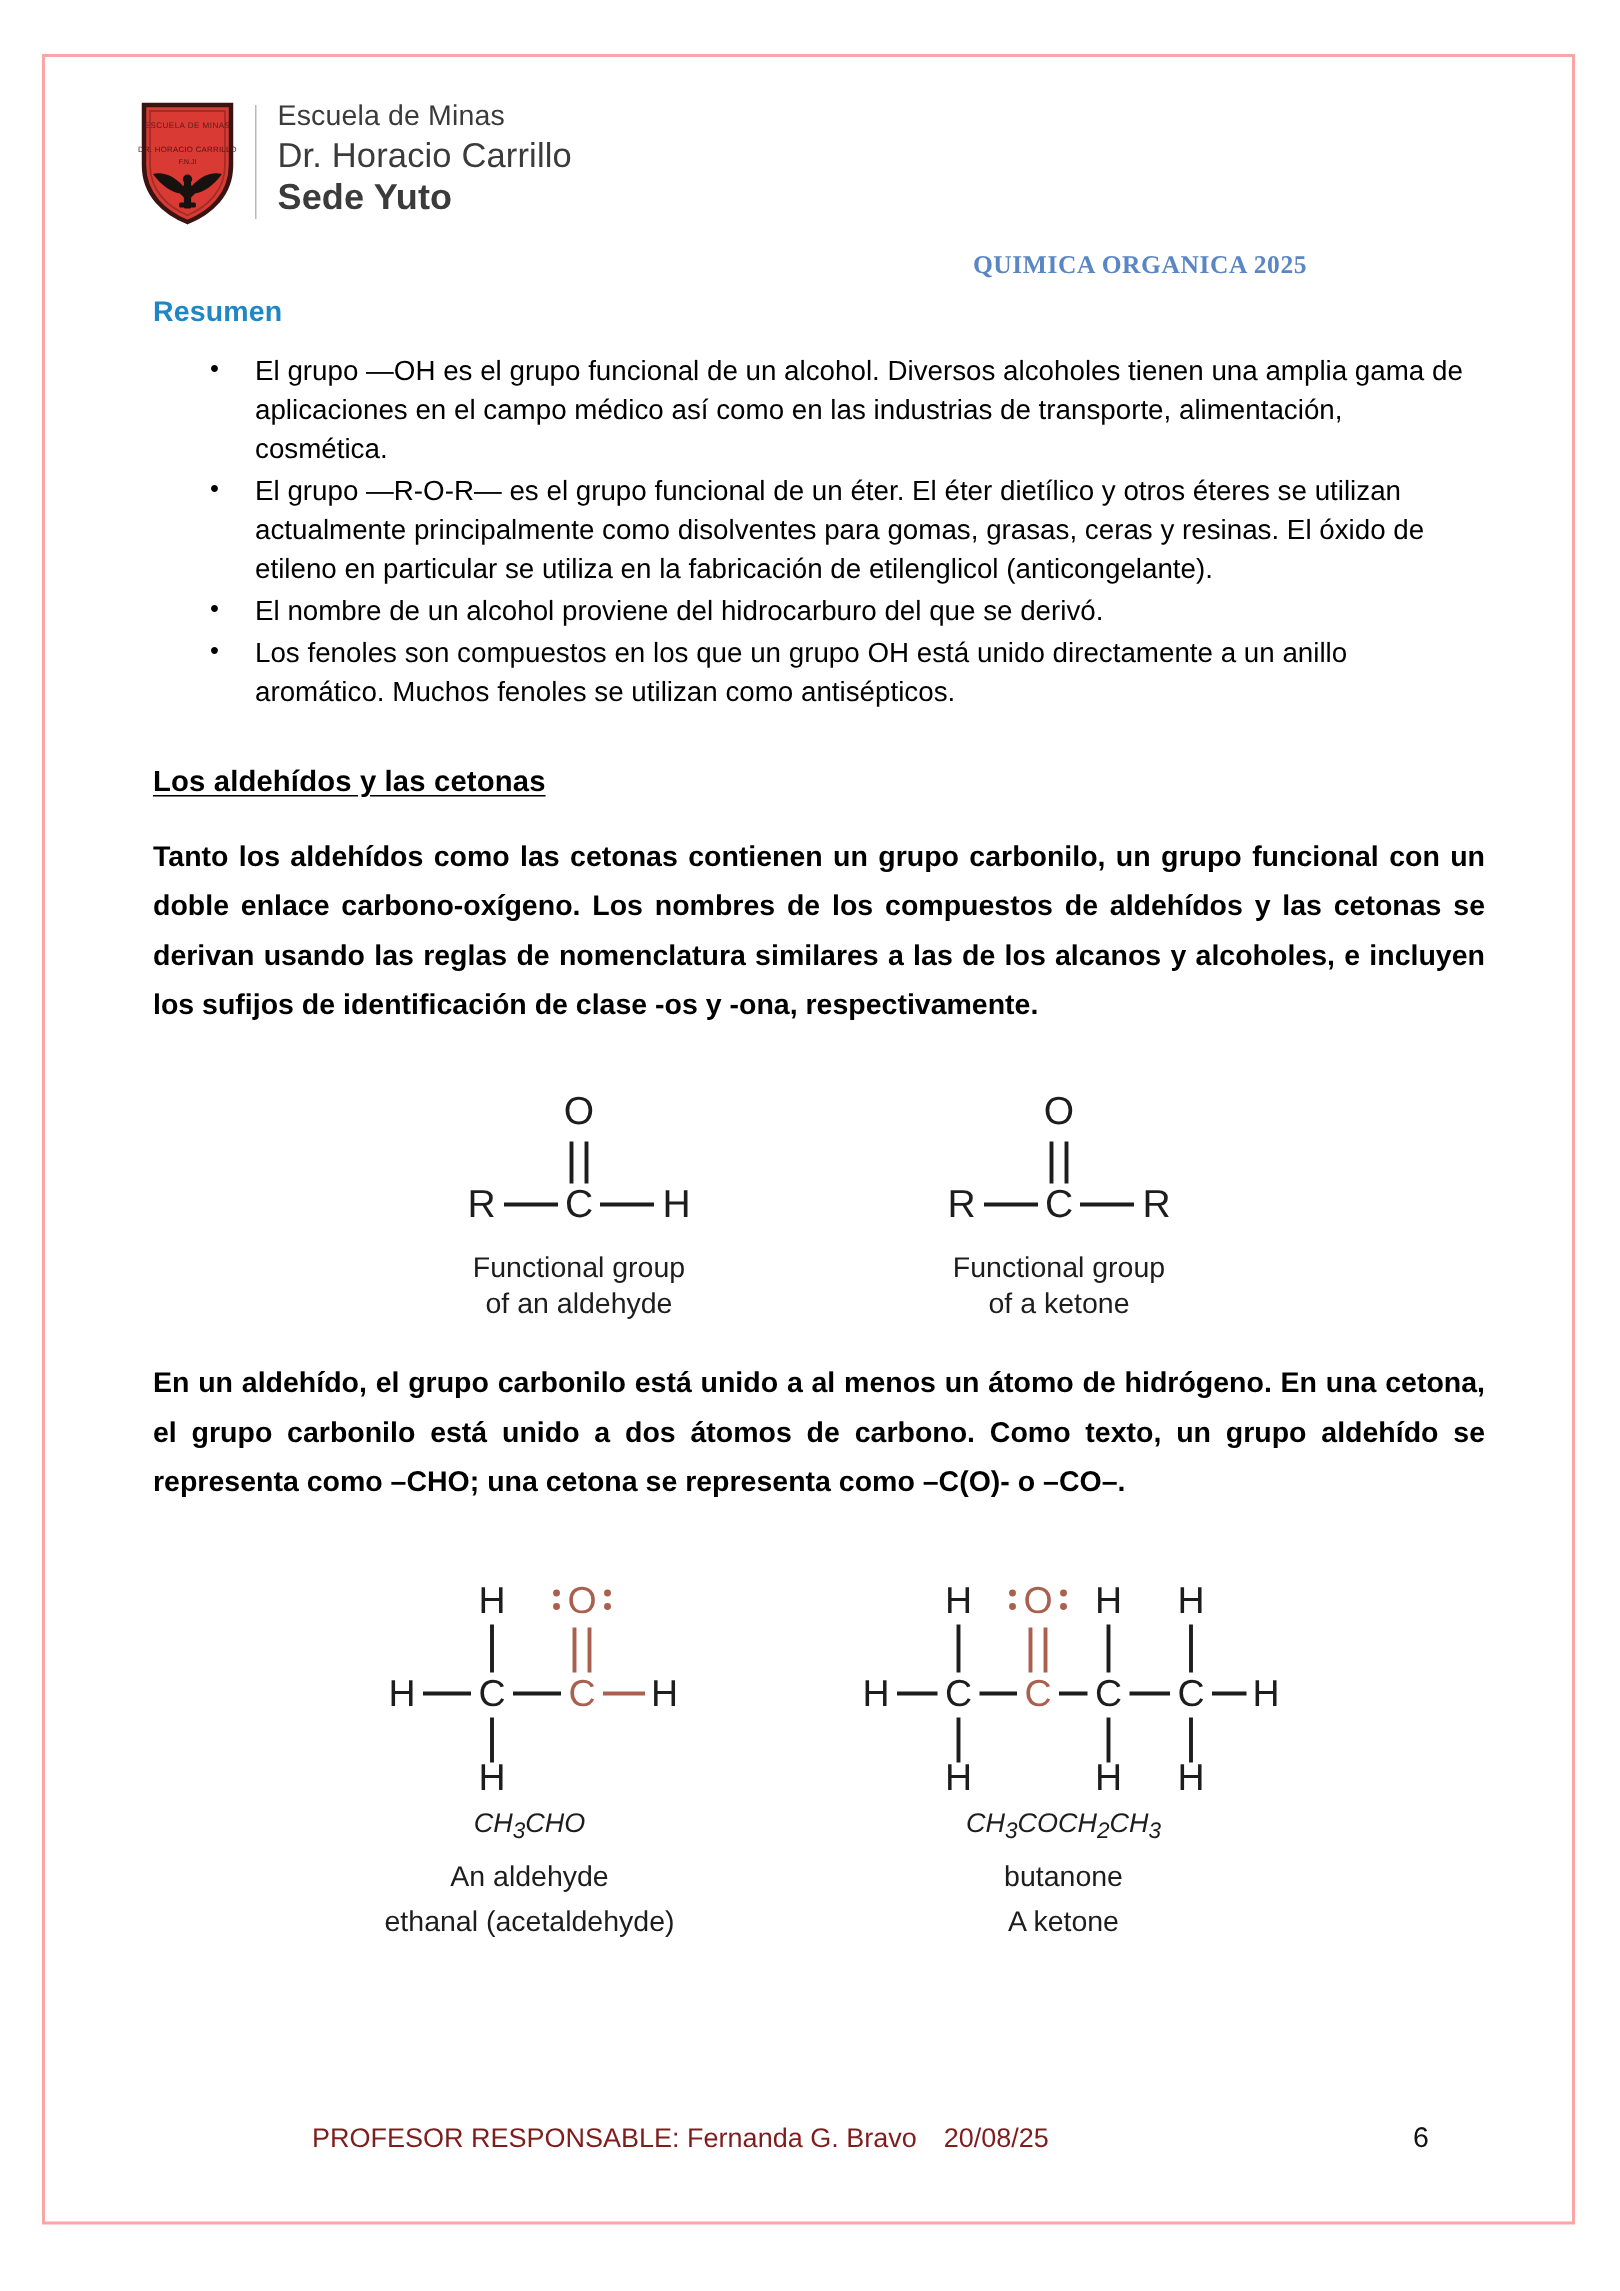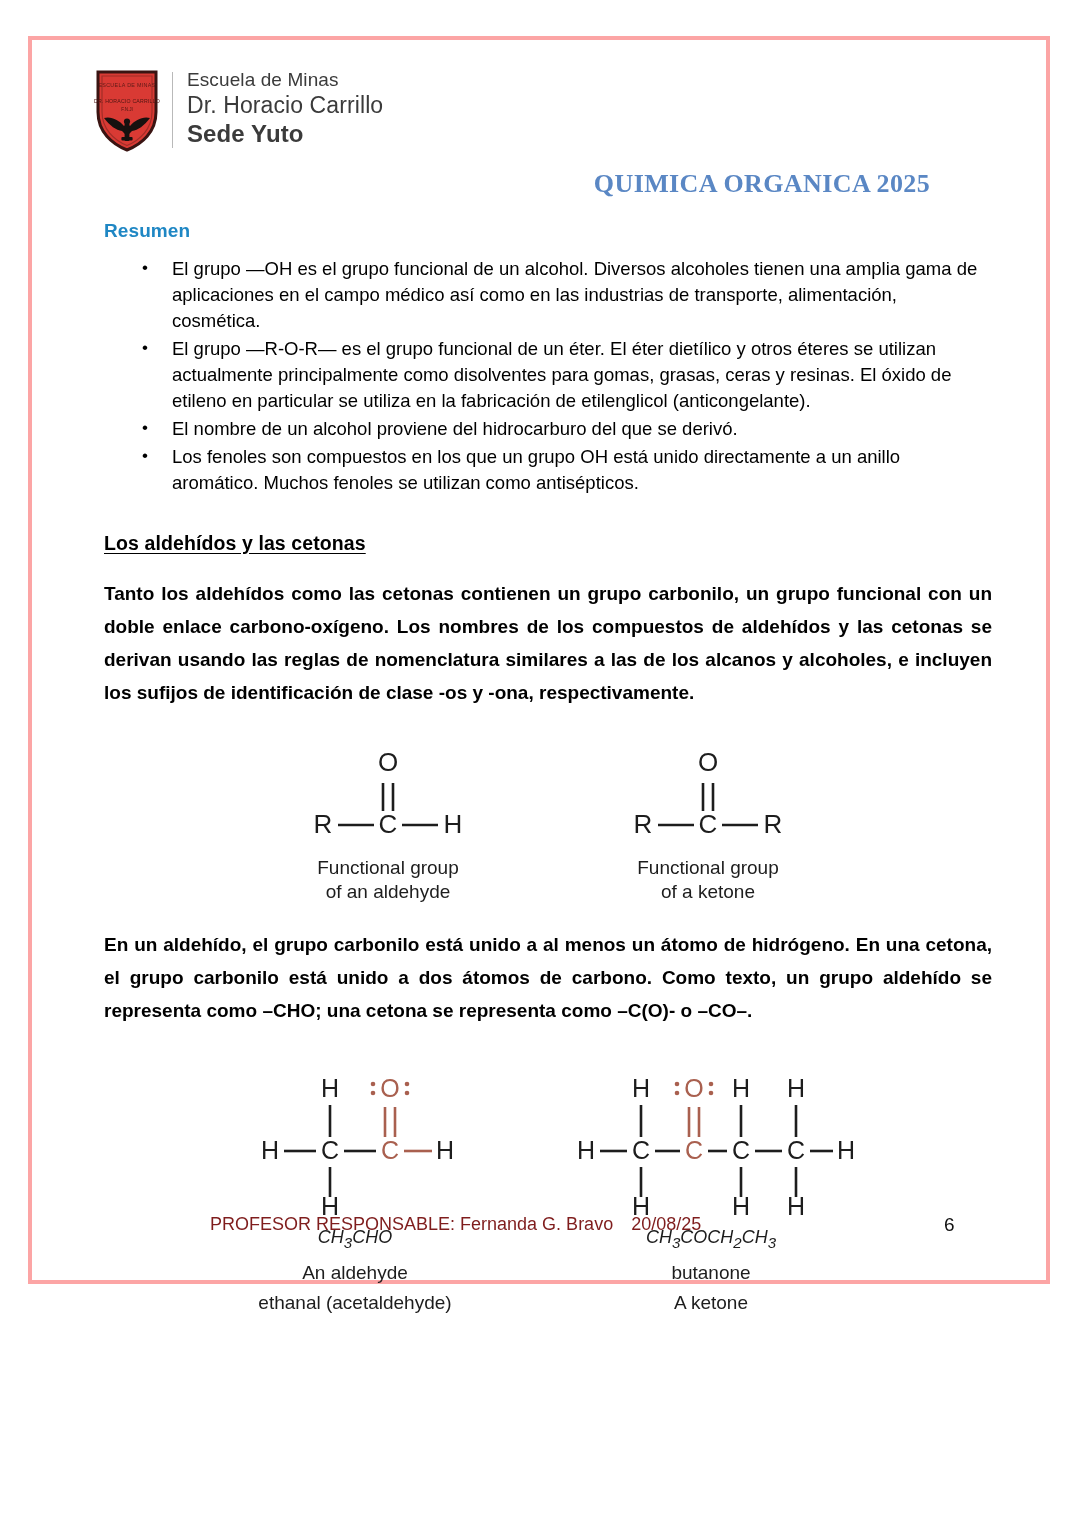--- a/index.html
+++ b/index.html
@@ -16,22 +16,22 @@
     color: #000000;
     overflow: hidden;
   }
 
   
   #page-frame {
     position: absolute;
     left: 28px;
     top: 36px;
     width: 1022px;
-    height: 1248px;
-    border: 4px solid #fca5a5;
+    height: 1447px;
+    border: 2px solid #fca5a5;
     box-sizing: border-box;
     background: #ffffff;
   }
 
   
   #doc-header {
     position: absolute;
     left: 0;
     top: 0;
     width: 100%;
@@ -72,33 +72,32 @@
   .brand-line.l3 { font-size: 24px; font-weight: 700; letter-spacing: .1px; }
 
   #course-title {
     position: absolute;
     left: 540px;
     top: 129px;
     width: 380px;
     text-align: center;
     font-family: "Liberation Serif", serif;
     font-weight: 700;
-    font-size: 26px;
+    font-size: 17px;
     color: #5a87c4;
     letter-spacing: .4px;
     white-space: nowrap;
   }
 
   
   #content {
     position: absolute;
     left: 72px;
     top: 160px;
     width: 888px;
-    margin-top: 20px;
   }
 
   #resumen-heading {
     font-size: 19px;
     font-weight: 700;
     color: #1f87c4;
     margin: 0 0 14px 0;
     letter-spacing: .1px;
   }
 

